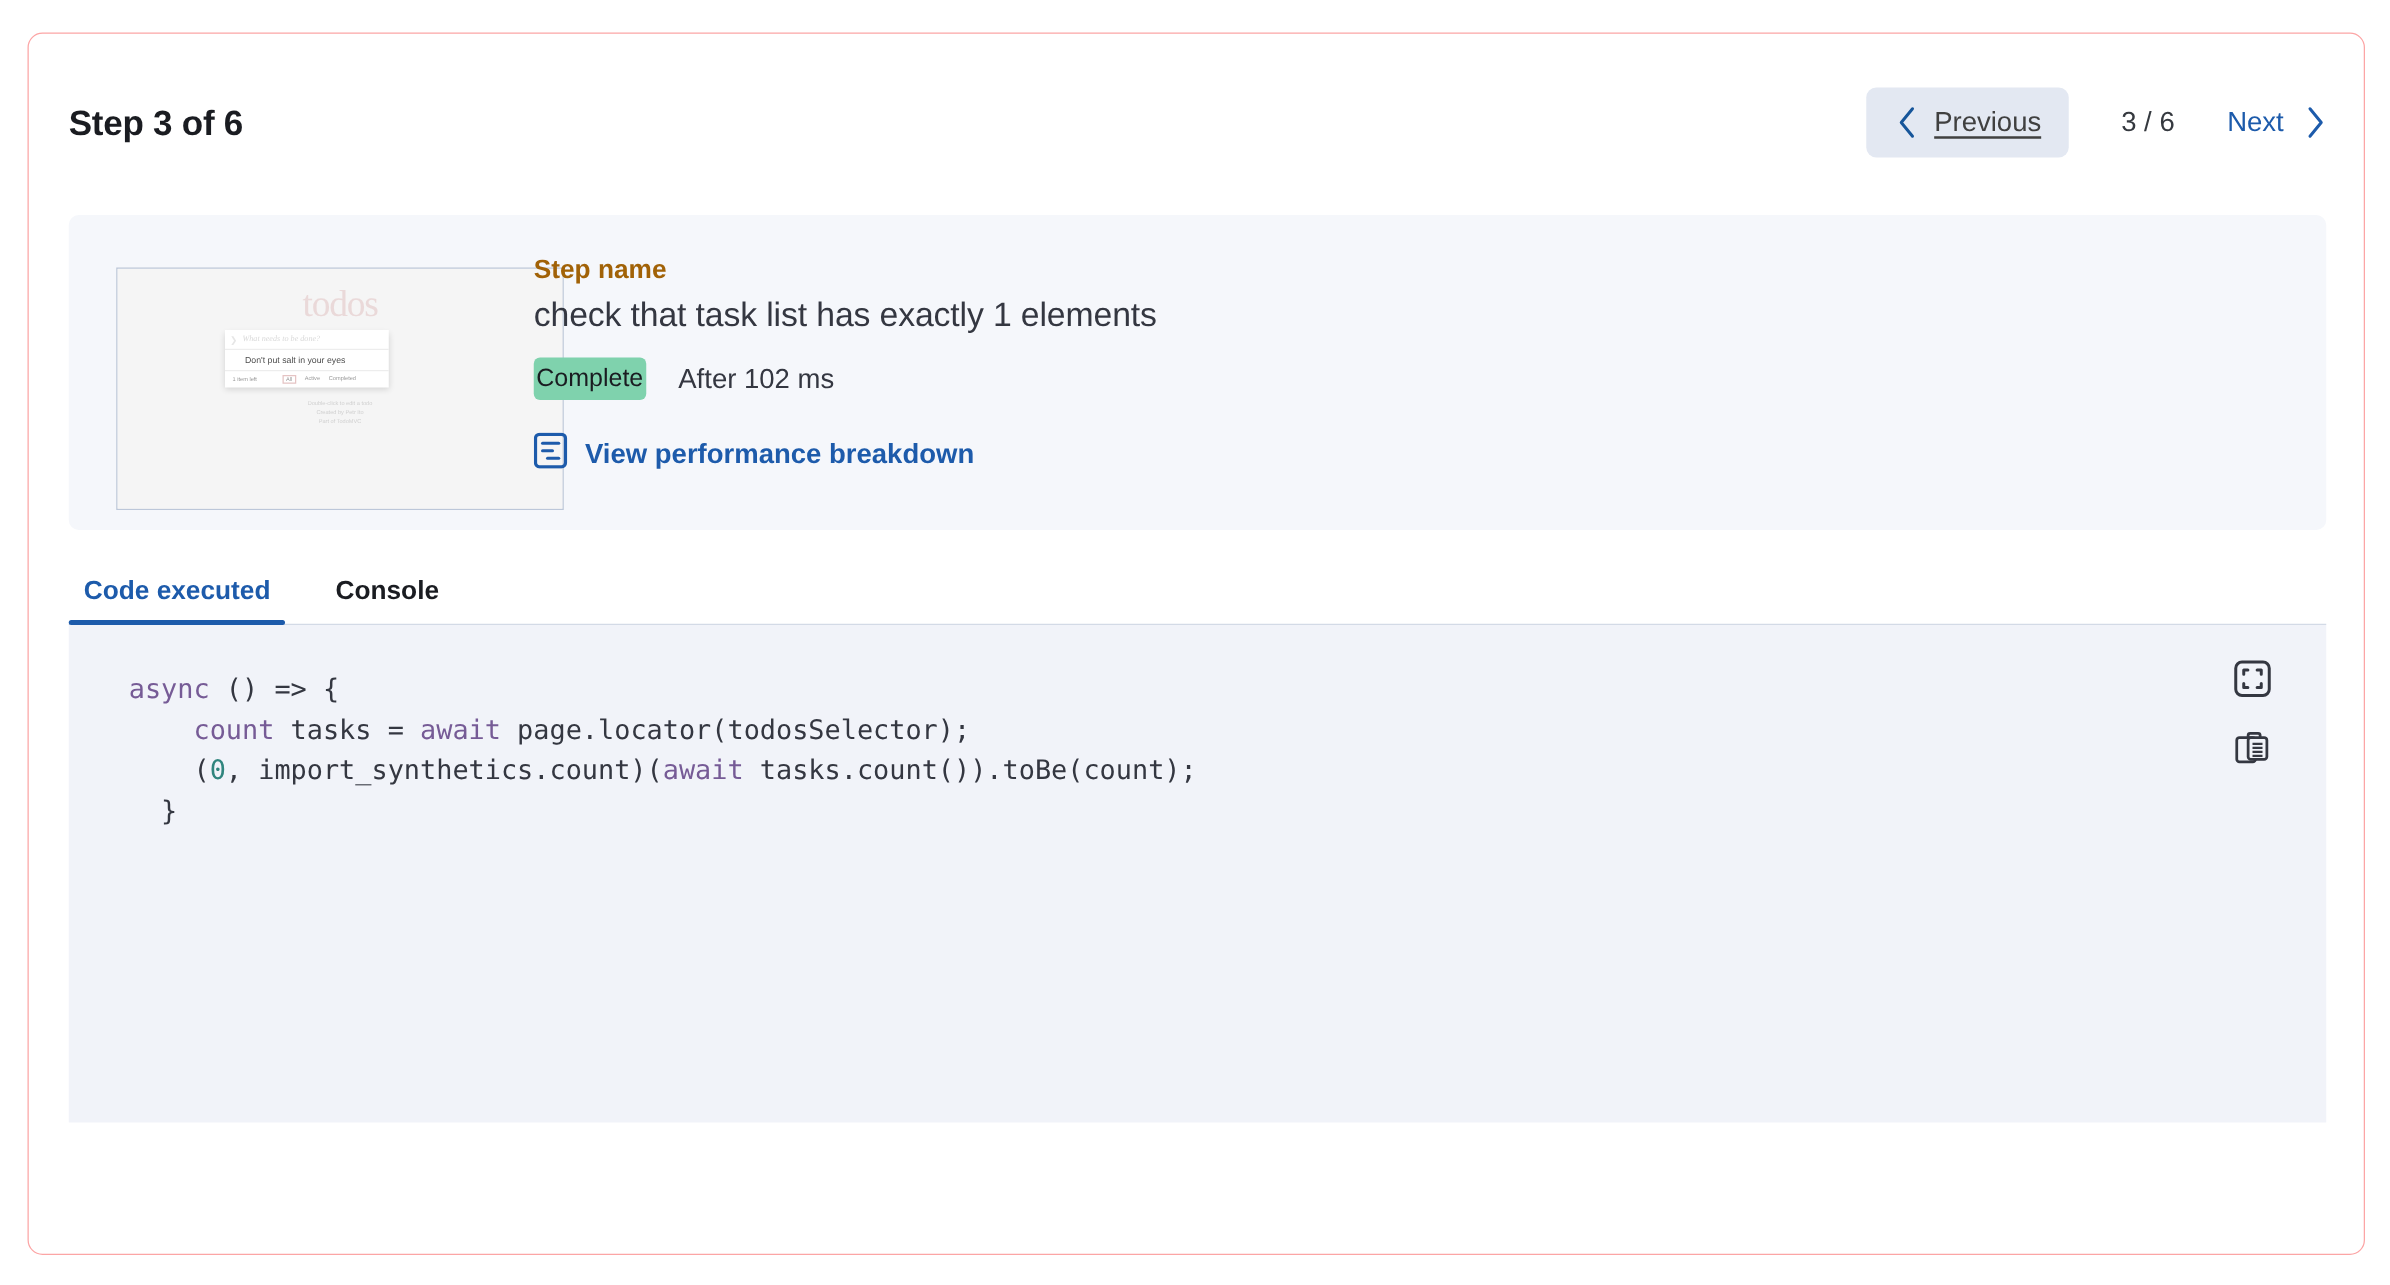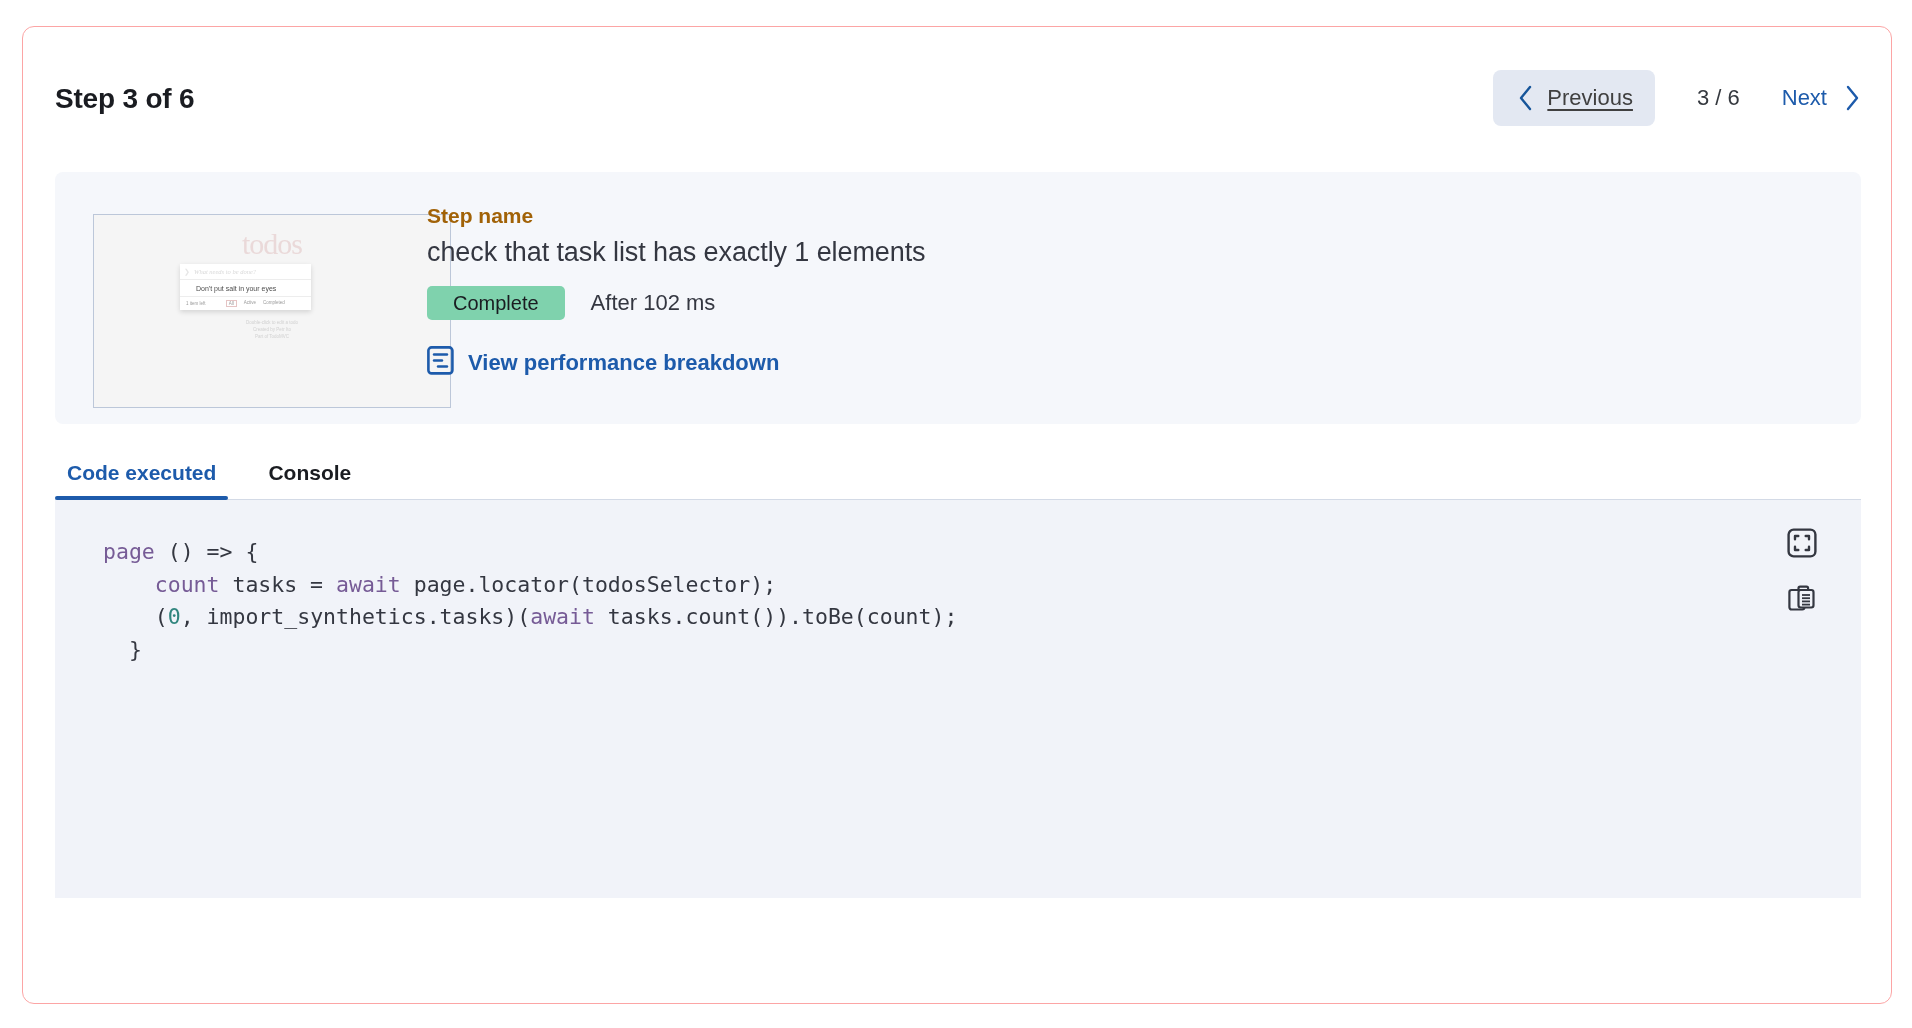--- a/index.html
+++ b/index.html
@@ -217,21 +217,21 @@
   }
   .status-row {
     margin-top: 18px;
     display: flex;
     align-items: center;
   }
   .badge {
     display: inline-flex;
     align-items: center;
     height: 34px;
-    padding: 0 26px;
+    padding: 0 2px;
     border-radius: 5px;
     font-size: 20px;
     font-weight: 500;
     color: #1a1c21;
   }
   .after-text {
     margin-left: 26px;
     font-size: 22px;
     color: #343741;
   }
@@ -402,23 +402,23 @@
       </div>
     </div>
   </div>
 
   <div class="tabs">
     <div class="tab active">Code executed</div>
     <div class="tab">Console</div>
   </div>
 
   <div class="code-block">
-    <pre class="code-pre"><span class="kw">page</span><span> () =&gt; {</span>
+    <pre class="code-pre"><span class="kw">async</span><span> () =&gt; {</span>
 <span>    </span><span class="kw">count</span><span> tasks = </span><span class="kw">await</span><span> page.locator(todosSelector);</span>
-<span>    (</span><span class="num">0</span><span>, import_synthetics.tasks)(</span><span class="kw">await</span><span> tasks.count()).toBe(count);</span>
+<span>    (</span><span class="num">0</span><span>, import_synthetics.count)(</span><span class="kw">await</span><span> tasks.count()).toBe(count);</span>
 <span>  }</span></pre>
 
     <div class="code-actions">
       <div class="code-action-btn">
         <span>
           <svg width="30" height="30" viewBox="0 0 30 30" fill="none">
             <rect x="1.6" y="1.6" width="26.8" height="26.8" rx="5" stroke="currentColor" stroke-width="2.4"></rect>
             <path d="M8 11.3 V8 H11.3" stroke="currentColor" stroke-width="2.4" stroke-linecap="round" stroke-linejoin="round"></path>
             <path d="M18.7 8 H22 V11.3" stroke="currentColor" stroke-width="2.4" stroke-linecap="round" stroke-linejoin="round"></path>
             <path d="M22 18.7 V22 H18.7" stroke="currentColor" stroke-width="2.4" stroke-linecap="round" stroke-linejoin="round"></path>

